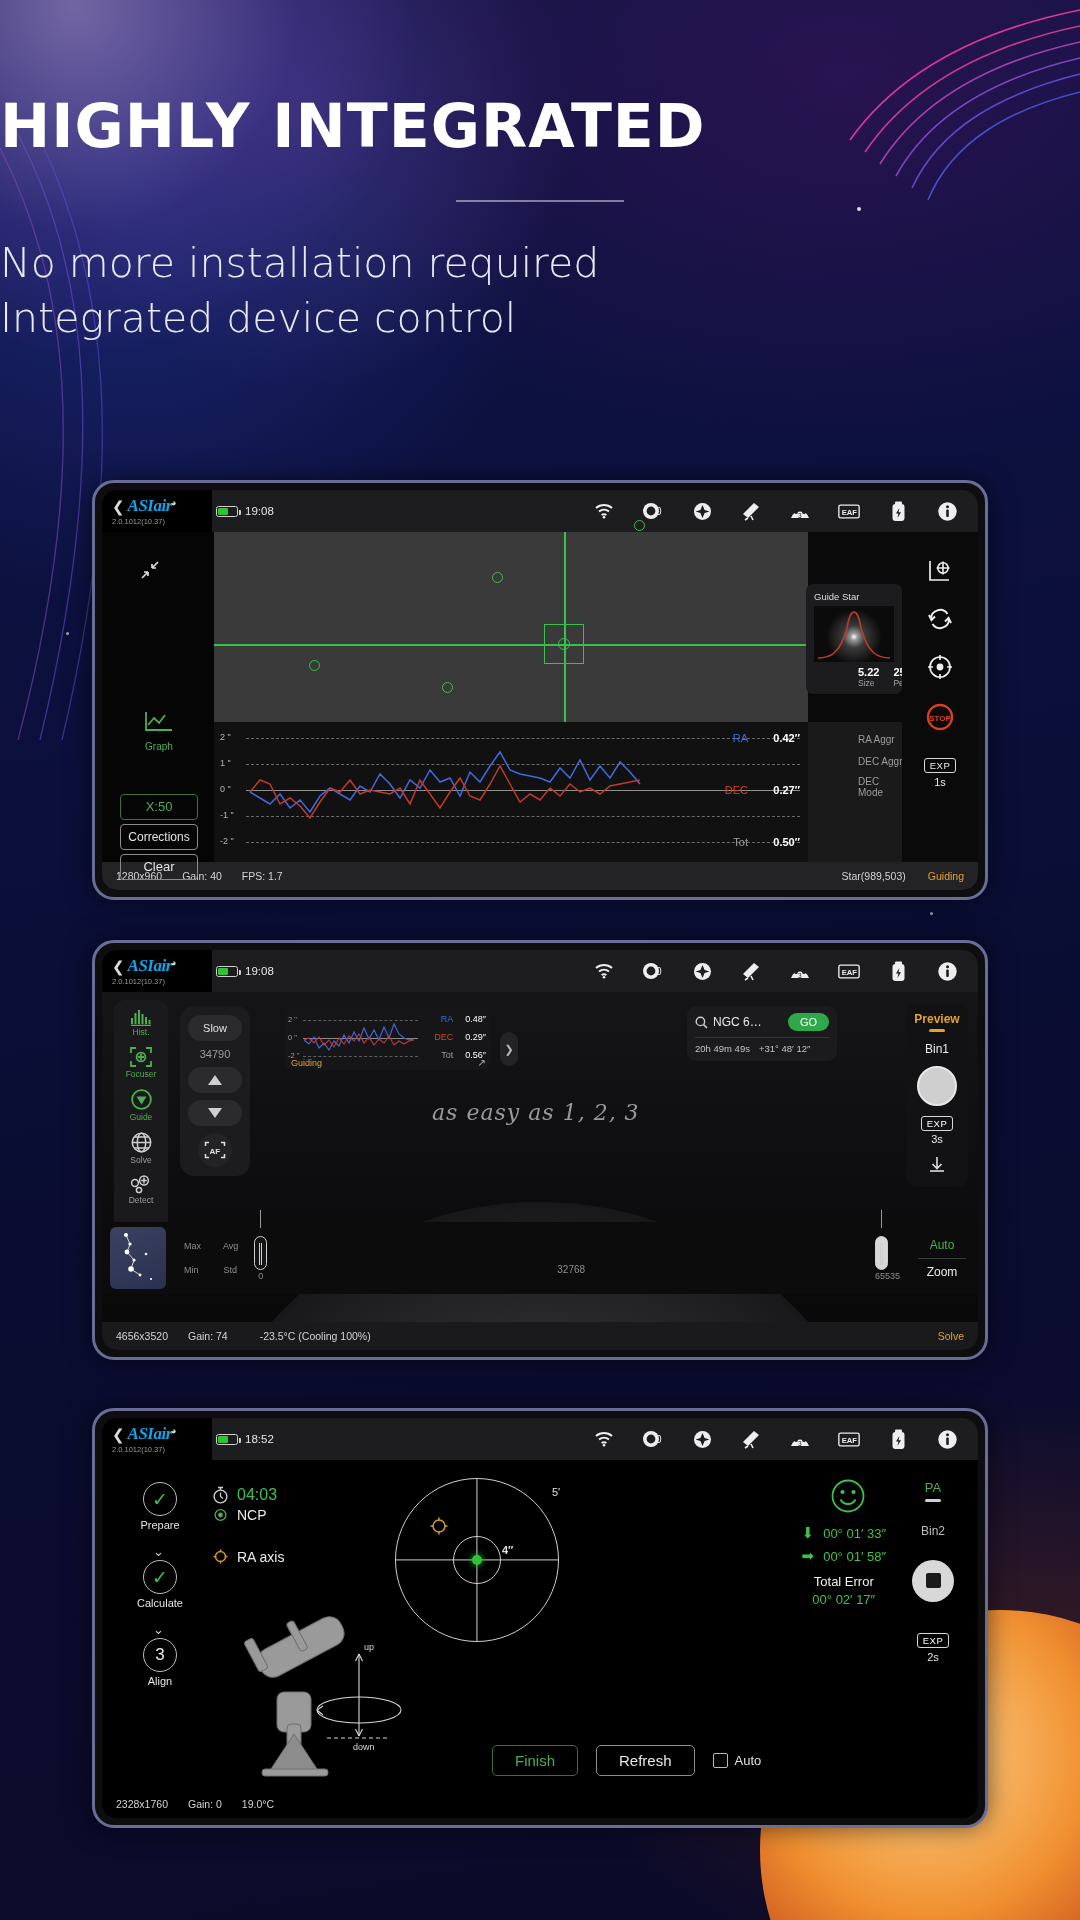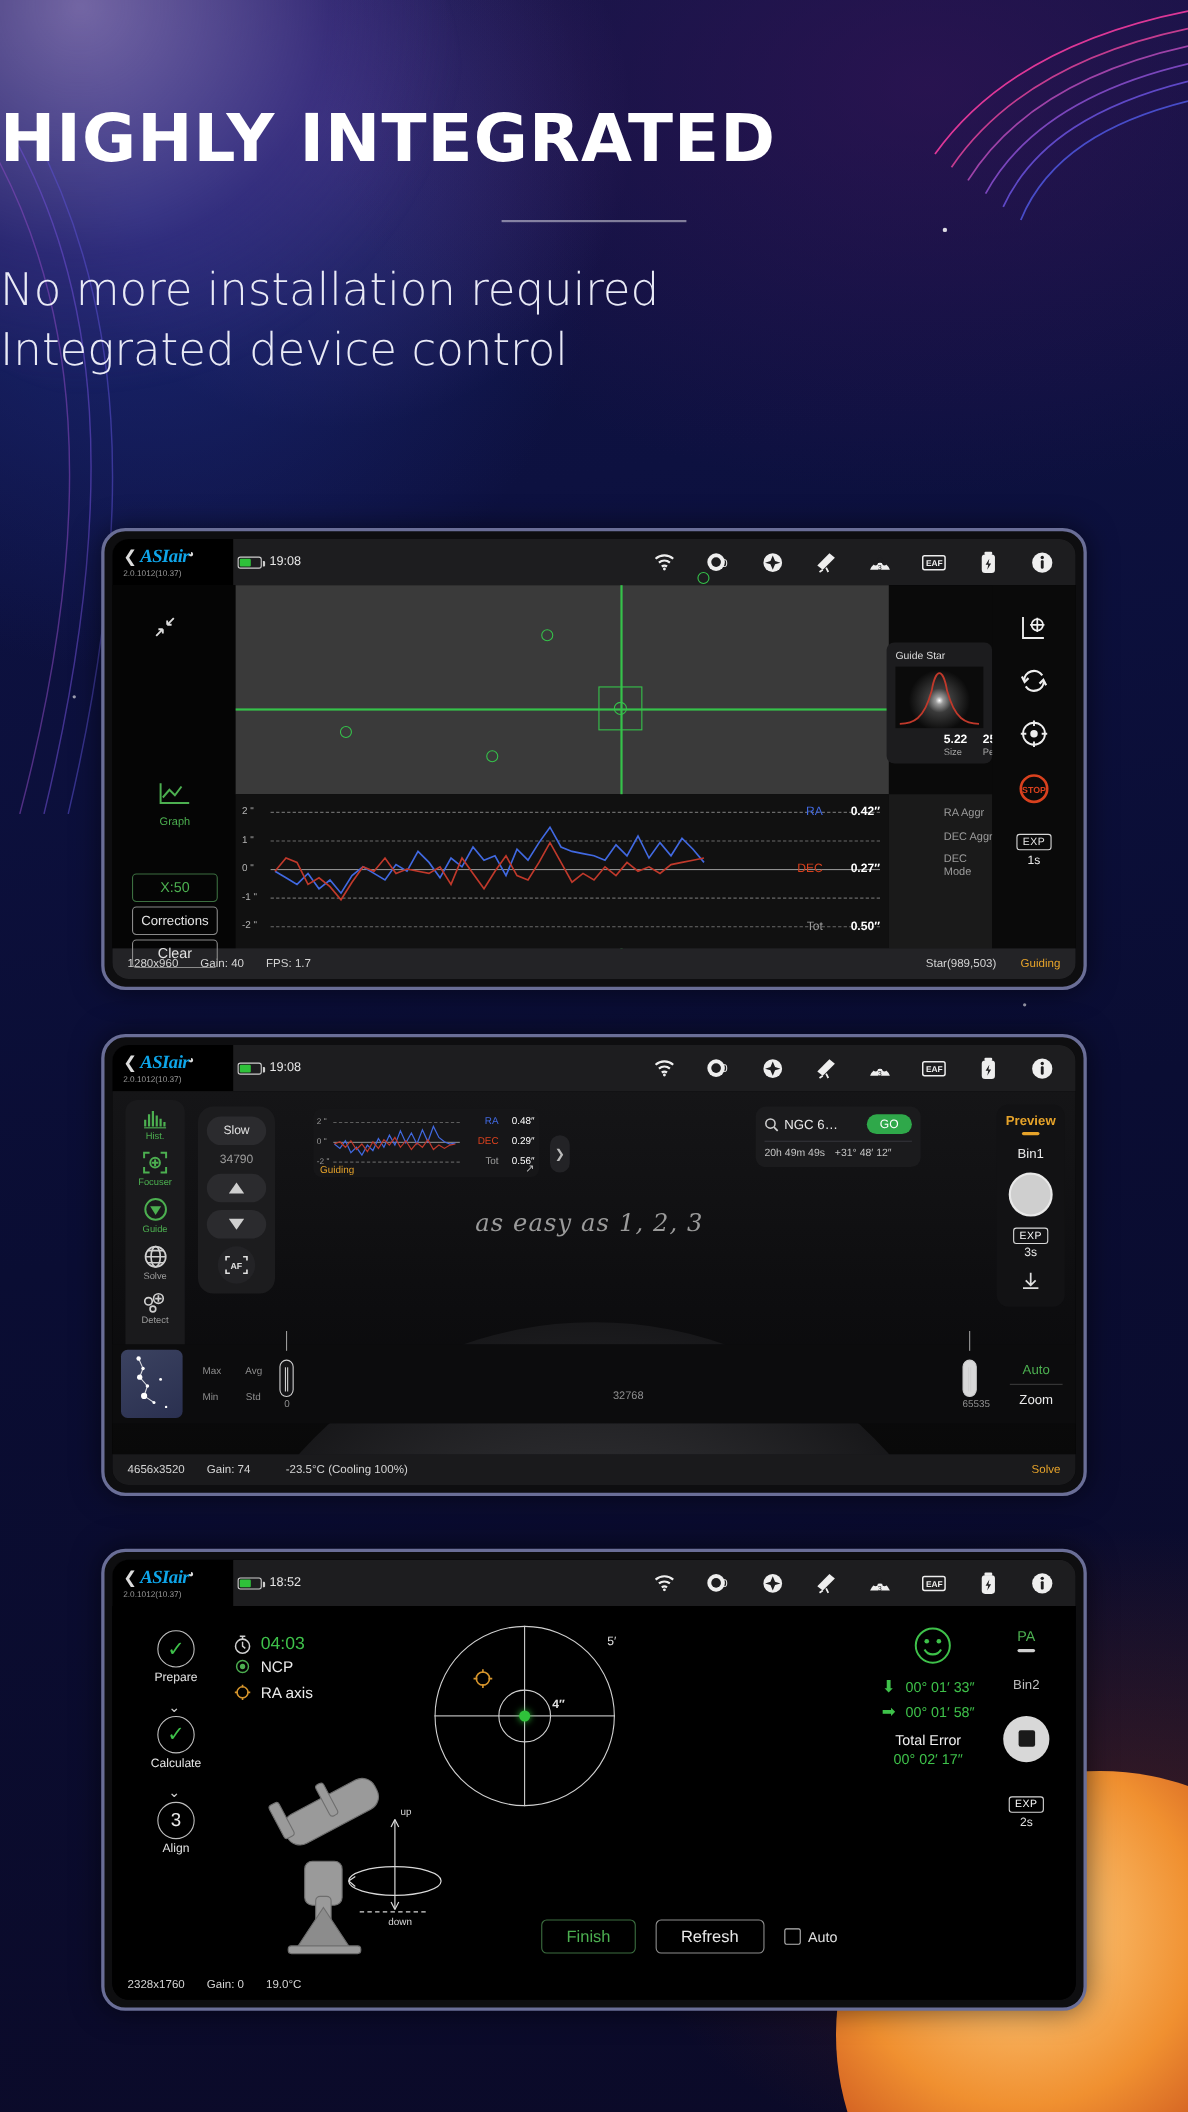--- a/index.html
+++ b/index.html
@@ -810,21 +810,21 @@
             </svg>
           <span class="green" style="font-size:16px;">04:03</span>
         </div>
         <div style="display:flex;align-items:center;gap:8px;margin-top:3px;">
           <svg width="17" height="14" viewBox="0 0 17 14">
               <circle cx="8.5" cy="7" r="5.4" stroke="#4caf50" stroke-width="1.3" fill="none"></circle>
               <circle cx="8.5" cy="7" r="2.4" fill="#4caf50"></circle>
             </svg>
           <span style="font-size:14px;color:#eaeaea;">NCP</span>
         </div>
-        <div style="display:flex;align-items:center;gap:8px;margin-top:7px;">
+        <div style="display:flex;align-items:center;gap:8px;margin-top:25px;">
           <svg width="17" height="17" viewBox="0 0 17 17">
               <circle cx="8.5" cy="8.5" r="5" stroke="#d6952c" stroke-width="1.4" fill="none"></circle>
               <path d="M8.5 1.5 V4.2 M8.5 12.8 V15.5 M1.5 8.5 H4.2 M12.8 8.5 H15.5" stroke="#d6952c" stroke-width="1.5"></path>
             </svg>
           <span style="font-size:14px;color:#eaeaea;">RA axis</span>
         </div>
       </div>
 
       <div class="polar">
         <div class="pcirc" style="left:13px;top:4px;width:164px;height:164px;"></div>

